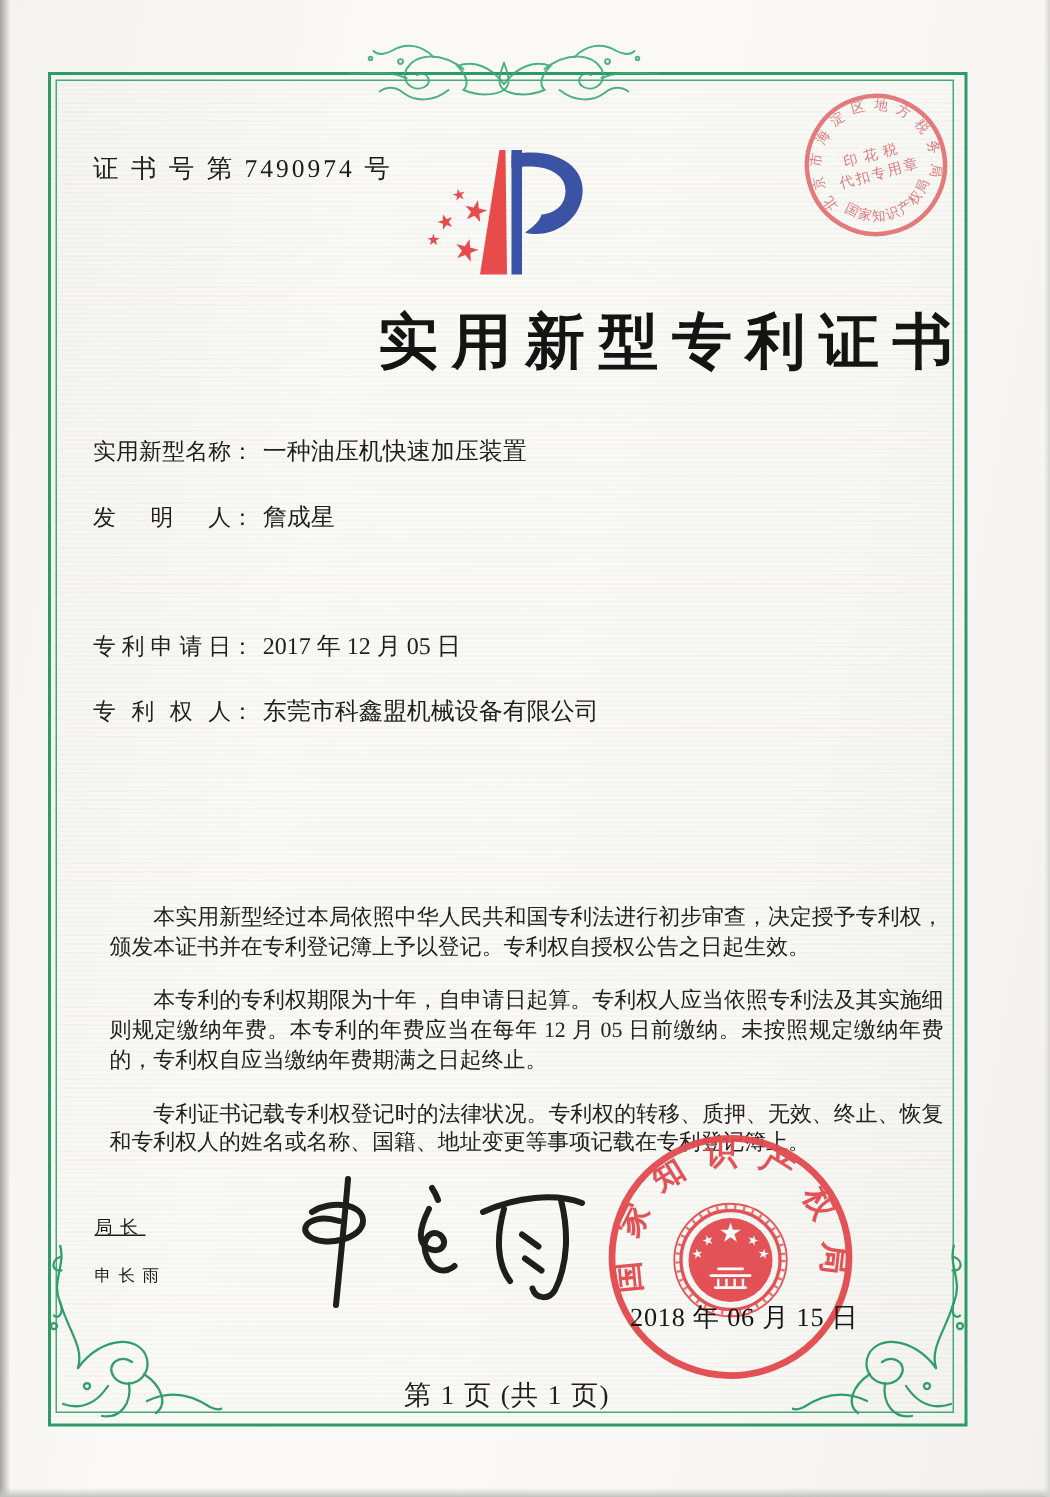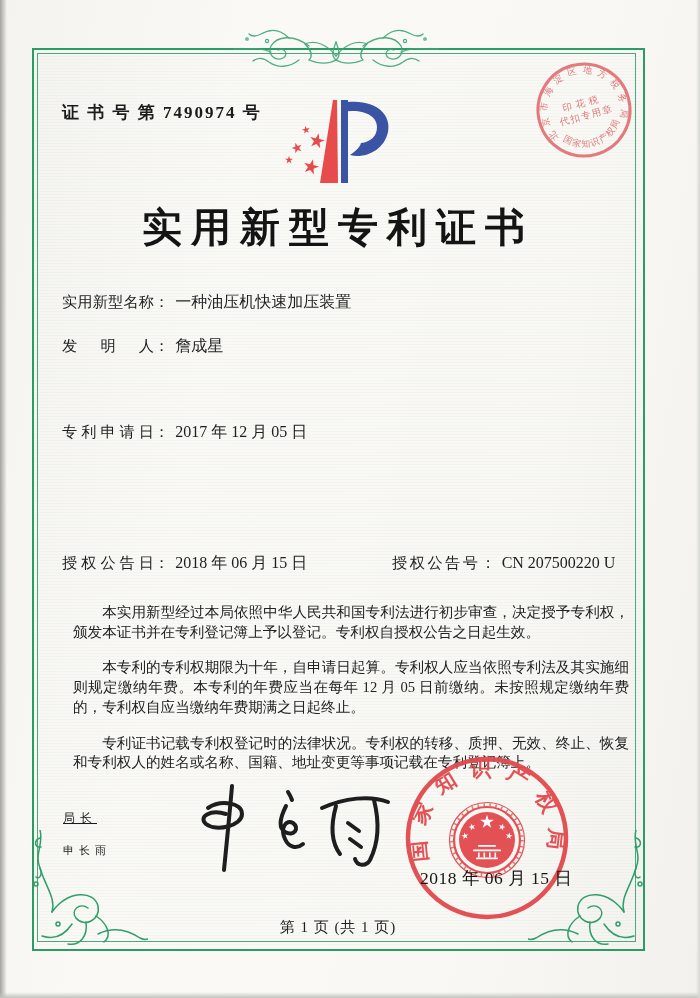--- a/index.html
+++ b/index.html
@@ -9,43 +9,43 @@
   .scan-edge-left{position:absolute;left:0;top:0;width:7px;height:100%;
         background:linear-gradient(90deg,#a3a3a0,rgba(200,200,198,0));}
   .scan-edge-bottom{position:absolute;left:0;bottom:0;width:100%;height:6px;
         background:linear-gradient(0deg,#c2c2be,rgba(220,220,216,0));}
   .scan-edge-right{position:absolute;right:0;top:0;width:4px;height:100%;
         background:linear-gradient(270deg,#d5d5d1,rgba(220,220,216,0));}
   .frame-outer{position:absolute;left:32px;top:48px;width:609px;height:899px;border:2.5px solid #2d9b66;}
   .frame-inner{position:absolute;left:37px;top:53px;width:597px;height:887px;border:1px solid #4aa87b;}
   .sheet-texture{position:absolute;left:35px;top:51px;width:606px;height:894px;
         background:repeating-linear-gradient(0deg,rgba(80,160,120,0.045) 0 1px,rgba(0,0,0,0) 1px 3px);}
-  .cert-no{position:absolute;left:62px;top:101px;font-size:17px;letter-spacing:2px;color:#1b1b1b;font-weight:bold;}
-  .title{position:absolute;left:32px;top:200px;width:612px;text-align:center;
+  .cert-no{position:absolute;left:62px;top:101px;font-size:17px;letter-spacing:2px;color:#1b1b1b;}
+  .title{position:absolute;left:32px;top:200px;width:612px;text-align:right;
         font-size:40px;font-weight:700;letter-spacing:9px;color:#141414;}
   .frow{position:absolute;left:62px;font-size:16px;color:#1f1f1f;line-height:23px;white-space:nowrap;}
   .flabel{display:inline-block;width:92px;text-align:justify;text-align-last:justify;vertical-align:top;font-size:15.2px;}
   .fcolon{display:inline-block;vertical-align:top;margin-right:6px;font-size:15.2px;}
   .fvalue{display:inline-block;vertical-align:top;}
   .fvalue.wrap{white-space:normal;width:478px;}
   .grp2{position:absolute;left:330px;top:0;}
   .glabel{letter-spacing:2.5px;font-size:15.2px;}
   .paras{position:absolute;left:57px;top:587px;width:588px;}
   .paras p{margin:16px;text-indent:2em;font-size:14.6px;line-height:19.7px;color:#222;text-align:justify;}
   .officer-role{position:absolute;left:63px;top:810px;font-size:12px;letter-spacing:5px;color:#1b1b1b;text-decoration:underline;}
   .officer-name{position:absolute;left:63px;top:843px;font-size:11px;letter-spacing:5px;color:#1b1b1b;}
   .signature{position:absolute;left:158px;top:776px;}
   .seal{position:absolute;left:401px;top:752px;}
   .seal-date{position:absolute;left:420px;top:866px;font-size:17.5px;color:#161616;letter-spacing:0.5px;z-index:6;}
   .tax-stamp{position:absolute;left:532px;top:58px;z-index:5;}
   .logo{position:absolute;left:276px;top:96px;}
   .ornament-top{position:absolute;left:233px;top:26px;}
   .flourish-bl{position:absolute;left:28px;top:830px;}
   .flourish-br{position:absolute;left:528px;top:830px;transform:scaleX(-1);}
-  .footer{position:absolute;left:32px;top:918px;width:612px;text-align:center;font-size:15px;color:#1f1f1f;letter-spacing:1px;}
+  .footer{position:absolute;left:32px;top:918px;width:612px;text-align:center;font-size:18px;color:#1f1f1f;letter-spacing:1px;}
 </style>
 </head>
 <body>
 
 <div class="page">
 
   <div class="sheet-texture"></div>
   <div class="frame-outer"></div>
   <div class="frame-inner"></div>
 
@@ -134,25 +134,22 @@
 
   <div class="frow" style="top:290px">
     <span class="flabel">实用新型名称</span><span class="fcolon">：</span><span class="fvalue">一种油压机快速加压装置</span>
   </div>
   <div class="frow" style="top:334px">
     <span class="flabel">发明人</span><span class="fcolon">：</span><span class="fvalue">詹成星</span>
   </div>
   <div class="frow" style="top:420px">
     <span class="flabel">专利申请日</span><span class="fcolon">：</span><span class="fvalue">2017 年 12 月 05 日</span>
   </div>
-  <div class="frow" style="top:551px">
-    <span class="flabel">授权公告日</span><span class="fcolon">：</span><span class="fvalue">2018 年 06 月 15 日</span>
-    <span class="grp2">
-      <span class="glabel">授权公告号</span><span class="fcolon">：</span><span class="fvalue">CN 207500220 U</span>
-    </span>
+  <div class="frow" style="top:463px">
+    <span class="flabel">专利权人</span><span class="fcolon">：</span><span class="fvalue">东莞市科鑫盟机械设备有限公司</span>
   </div>
 
   <div class="paras">
     <p>本实用新型经过本局依照中华人民共和国专利法进行初步审查，决定授予专利权，颁发本证书并在专利登记簿上予以登记。专利权自授权公告之日起生效。</p>
     <p>本专利的专利权期限为十年，自申请日起算。专利权人应当依照专利法及其实施细则规定缴纳年费。本专利的年费应当在每年 12 月 05 日前缴纳。未按照规定缴纳年费的，专利权自应当缴纳年费期满之日起终止。</p>
     <p>专利证书记载专利权登记时的法律状况。专利权的转移、质押、无效、终止、恢复和专利权人的姓名或名称、国籍、地址变更等事项记载在专利登记簿上。</p>
   </div>
 
   <div class="officer-role">局长</div>
   <div class="officer-name">申长雨</div>

